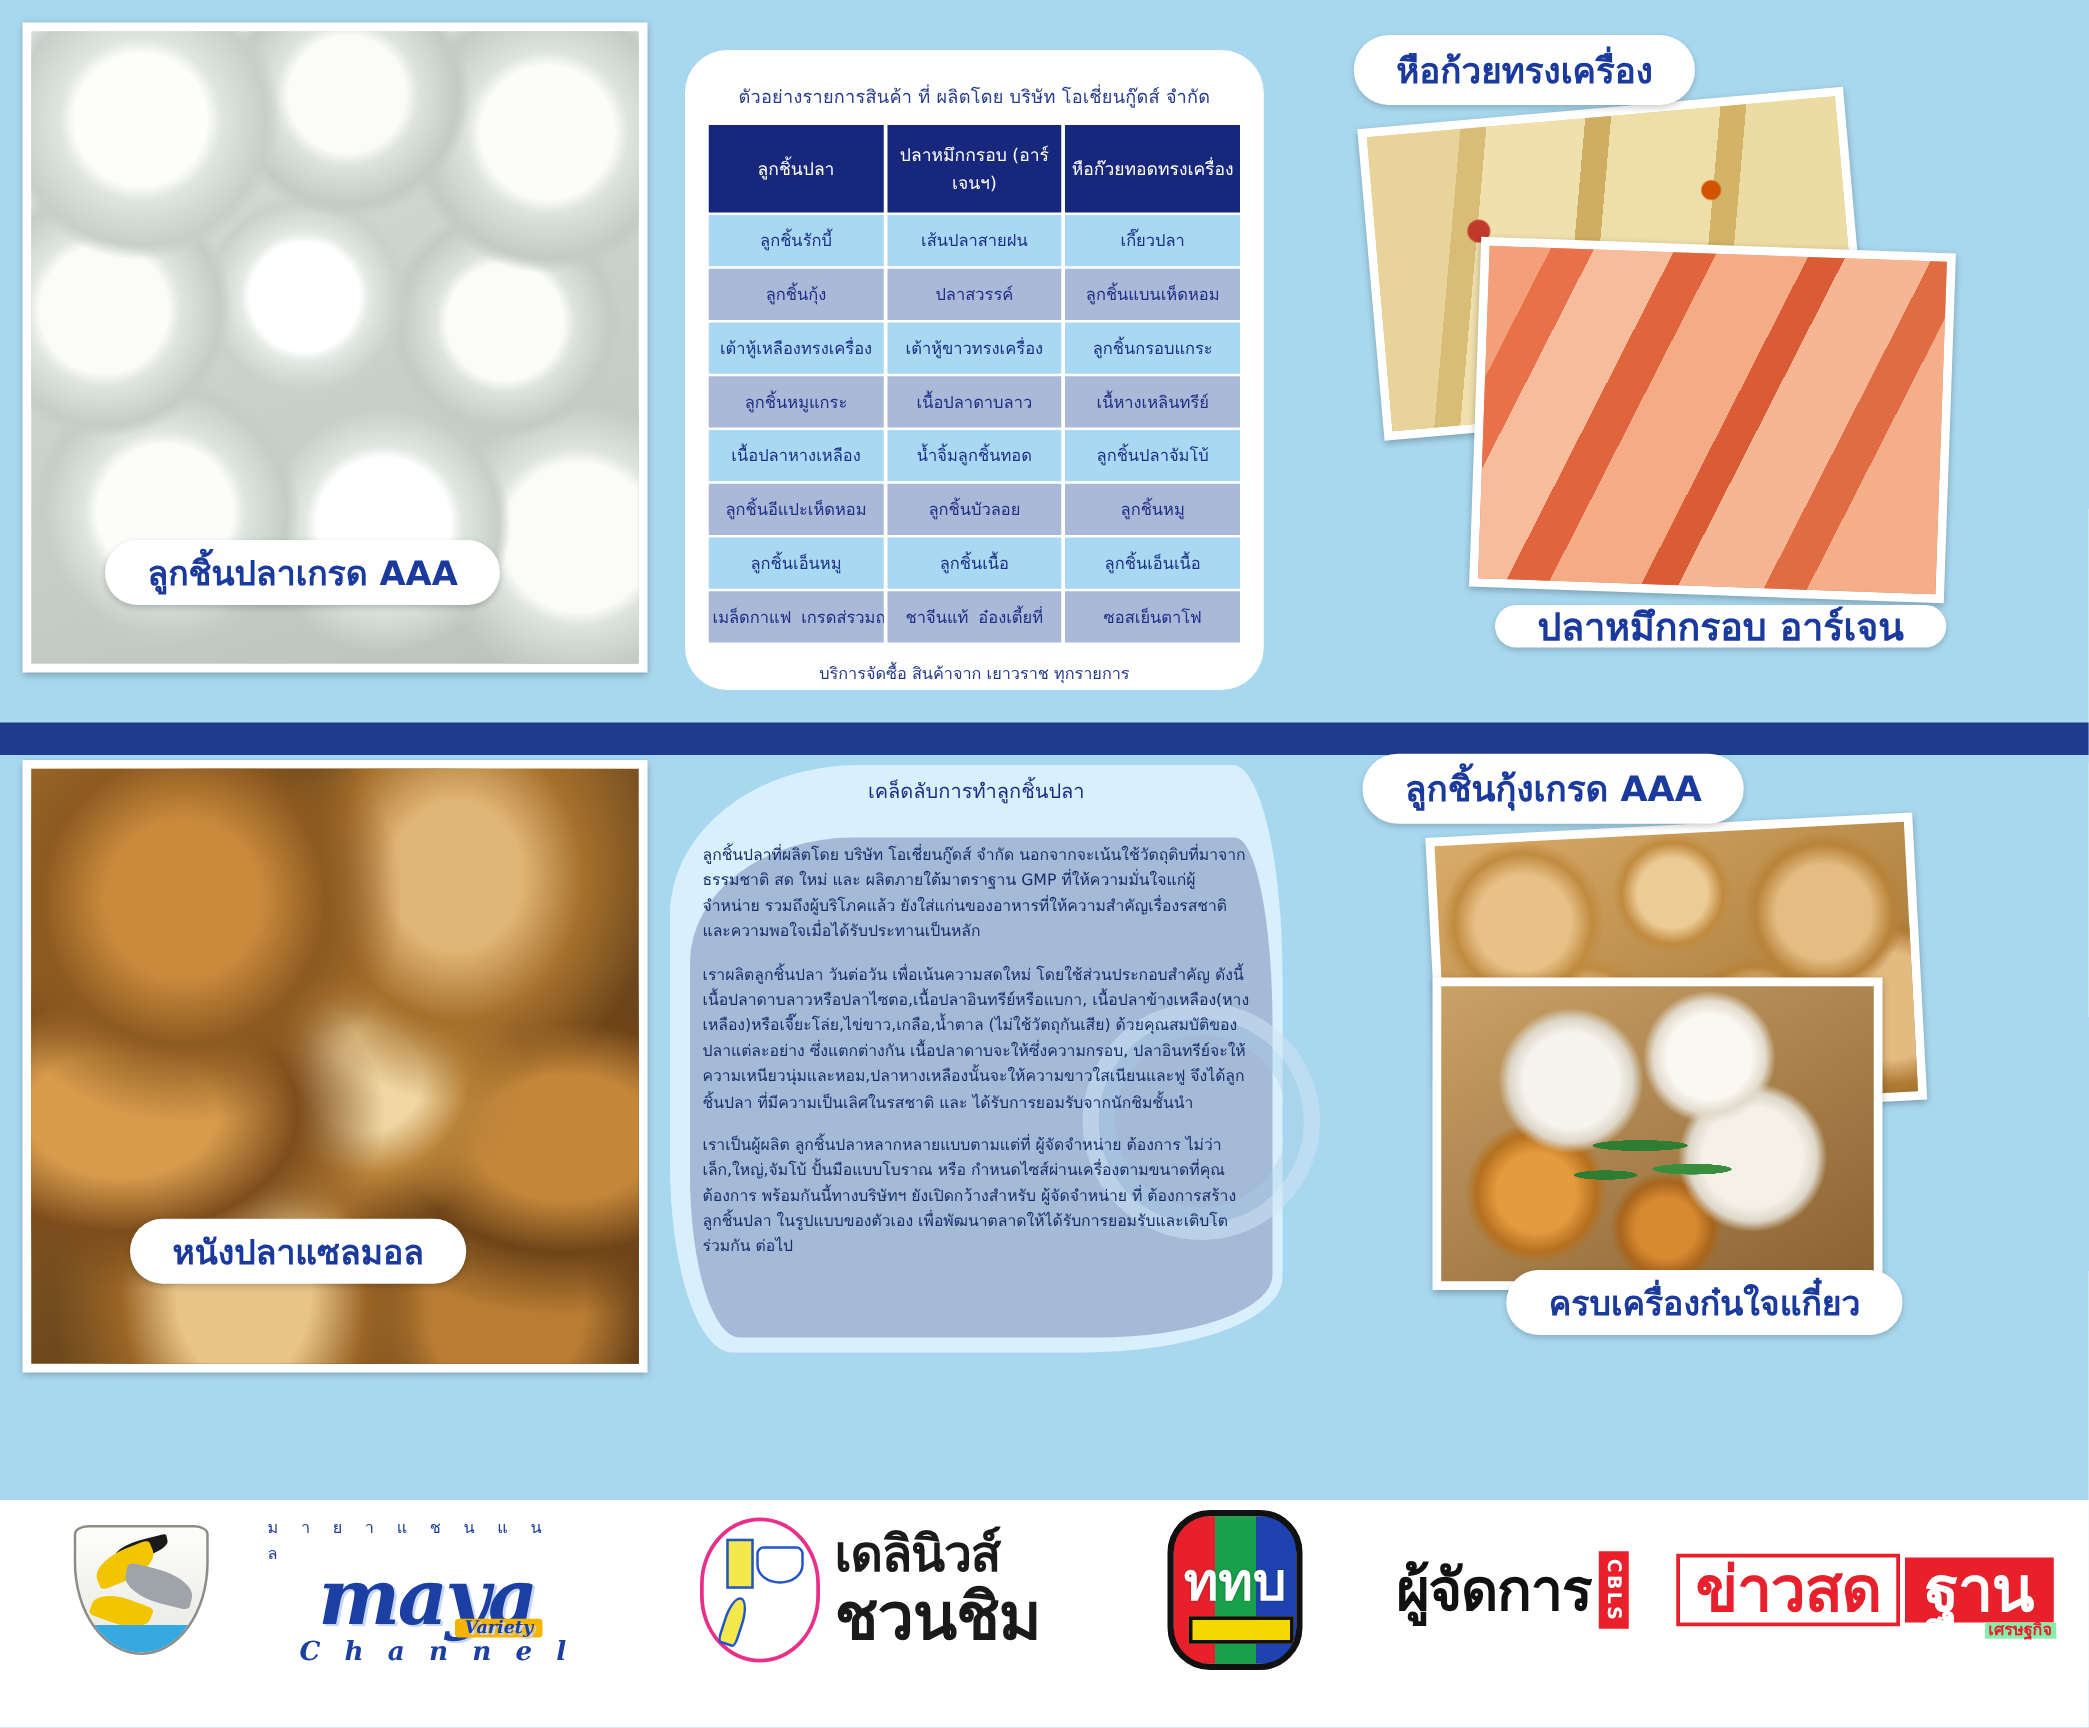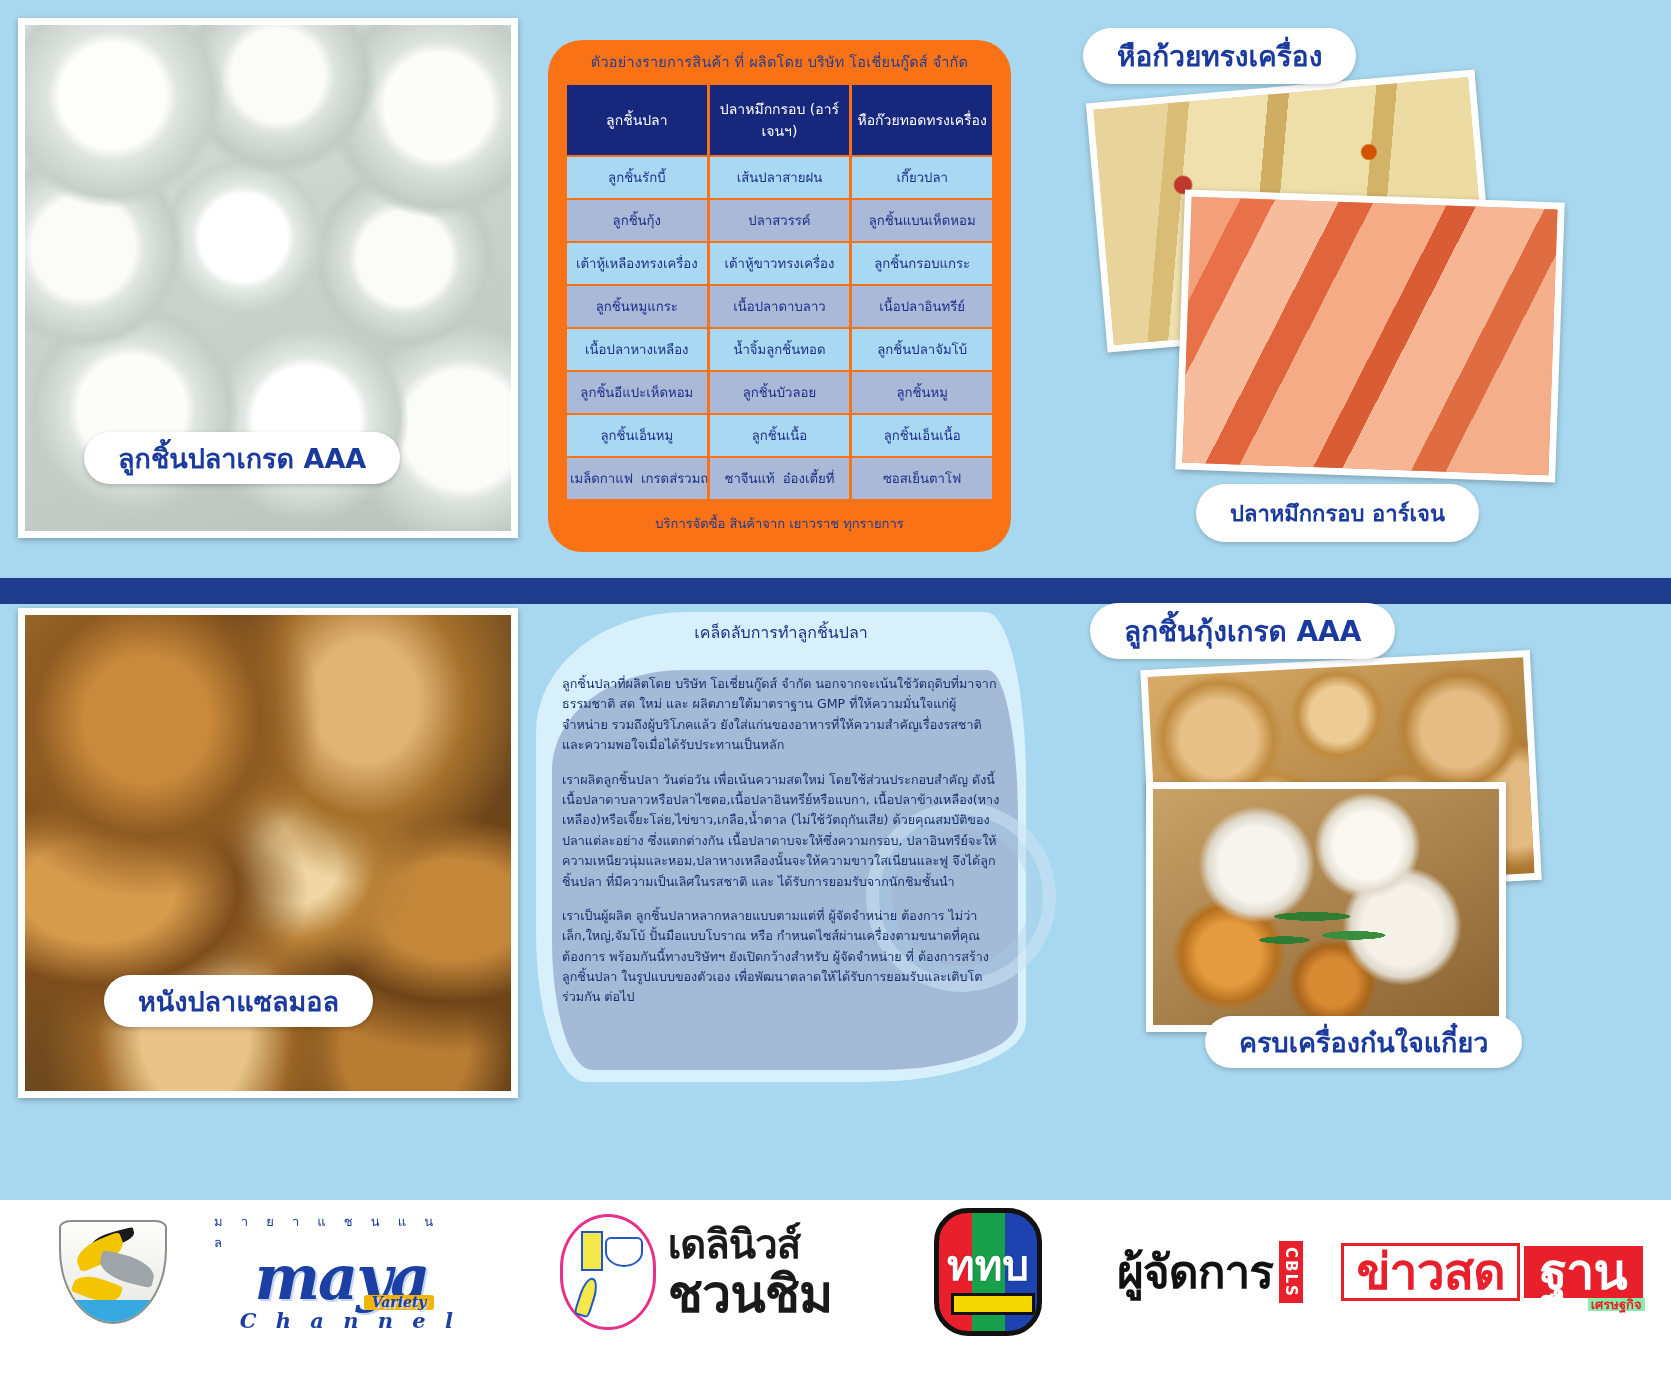--- a/index.html
+++ b/index.html
@@ -170,32 +170,32 @@
     justify-content: center;
     padding: 0 34px;
     white-space: nowrap;
     box-shadow: 0 2px 5px rgba(0,0,0,.2);
     font-family: "DejaVu Sans", "Liberation Sans", sans-serif;
   }
 
   #cap-fishball { left: 84px; top: 432px; height: 52px; font-size: 27px; z-index: 5; }
   #cap-salmonskin { left: 104px; top: 975px; height: 52px; font-size: 27px; z-index: 5; }
   #cap-hoikuay { left: 1083px; top: 28px; height: 56px; font-size: 28px; z-index: 5; }
-  #cap-squid { left: 1196px; top: 484px; height: 58px; font-size: 22px; z-index: 5; }
+  #cap-squid { left: 1196px; top: 484px; height: 34px; font-size: 30px; z-index: 5; }
   #cap-shrimpball { left: 1090px; top: 603px; height: 56px; font-size: 28px; z-index: 5; }
   #cap-noodlebowl { left: 1205px; top: 1016px; height: 52px; font-size: 27px; z-index: 5; }
 
   
   #table-card {
     position: absolute;
     left: 548px; top: 40px;
     width: 463px; height: 512px;
-    background: #f97316;
+    background: #ffffff;
     border-radius: 34px;
-    padding: 4px 16px 10px 16px;
+    padding: 19px 16px 10px 16px;
     display: flex;
     flex-direction: column;
   }
   #table-title {
     text-align: center;
     color: #273d8e;
     font-size: 14.5px;
     padding: 6px 0 10px 0;
     letter-spacing: .2px;
   }
@@ -513,21 +513,21 @@
           <td>ลูกชิ้นแบนเห็ดหอม</td>
         </tr>
         <tr class="odd">
           <td>เต้าหู้เหลืองทรงเครื่อง</td>
           <td>เต้าหู้ขาวทรงเครื่อง</td>
           <td>ลูกชิ้นกรอบแกระ</td>
         </tr>
         <tr class="even">
           <td>ลูกชิ้นหมูแกระ</td>
           <td>เนื้อปลาดาบลาว</td>
-          <td>เนื้อปลาอินทรีย์</td>
+          <td>เนื้หางเหลินทรีย์</td>
         </tr>
         <tr class="odd">
           <td>เนื้อปลาหางเหลือง</td>
           <td>น้ำจิ้มลูกชิ้นทอด</td>
           <td>ลูกชิ้นปลาจัมโบ้</td>
         </tr>
         <tr class="even">
           <td>ลูกชิ้นอีแปะเห็ดหอม</td>
           <td>ลูกชิ้นบัวลอย</td>
           <td>ลูกชิ้นหมู</td>

